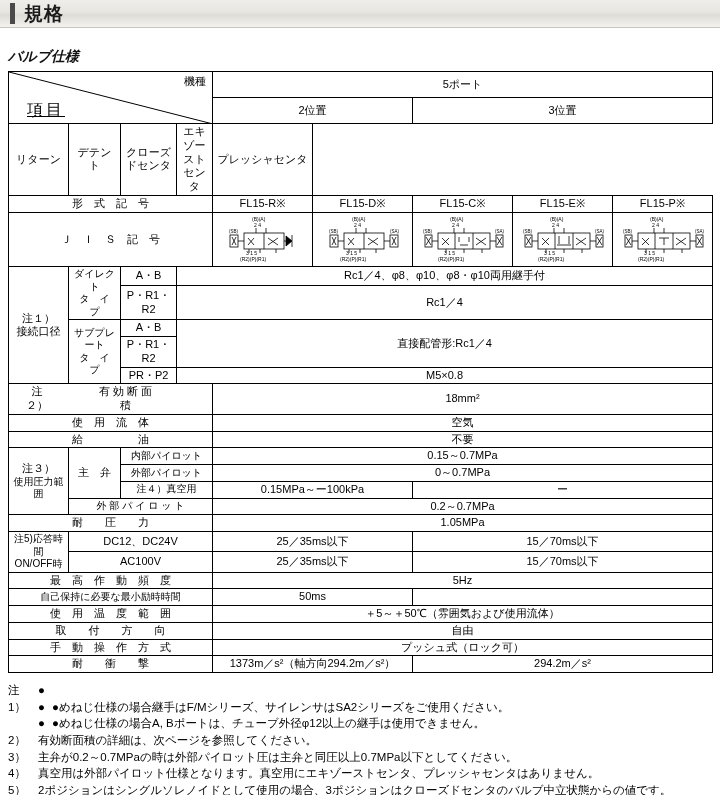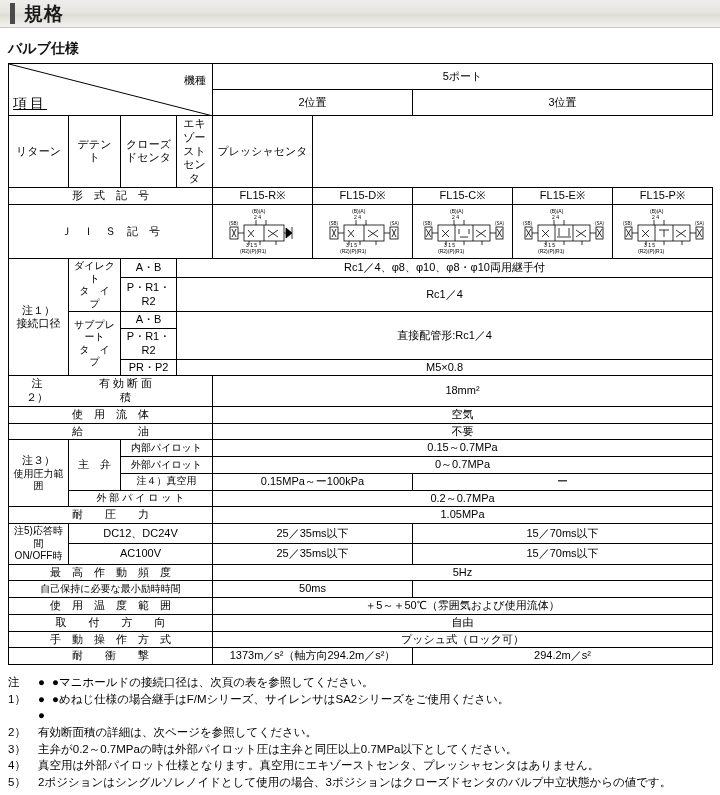--- a/index.html
+++ b/index.html
@@ -29,24 +29,25 @@
     margin-right: 9px;
   }
   .banner .title {
     font-size: 19px;
     font-weight: bold;
     color: #1a1a1a;
     letter-spacing: 1px;
   }
   
   .section-title {
-    margin: 12px 0 5px 8px;
+    margin: 20px 0 5px 8px;
     font-size: 14px;
     font-weight: bold;
     color: #111;
+    font-style: italic;
   }
   
   table.spec {
     border-collapse: collapse;
     width: 704px;
     margin-left: 8px;
     font-size: 11px;
     color: #000;
     table-layout: fixed;
   }
@@ -66,27 +67,27 @@
     gap: 43px;
   }
   .diag-cell { padding: 2px 1px; height: 52px; }
   .hdr-diag {
     position: relative;
     height: 52px;
     padding: 0;
   }
   .hdr-diag .mach {
     position: absolute;
-    right: 6px; top: 10px;
+    right: 6px; top: 3px;
     font-size: 11px;
   }
   .hdr-diag .item {
     position: absolute;
-    left: 4px; bottom: 3px;
-    font-size: 14px;
+    left: 18px; bottom: 3px;
+    font-size: 16px;
     letter-spacing: 3px;
     text-decoration: underline;
   }
   .hdr-diag svg { position: absolute; left: 0; top: 0; }
   .small { font-size: 10px; }
   
   .notes {
     margin: 9px 0 0 8px;
     font-size: 11.5px;
     color: #000;
@@ -428,28 +429,28 @@
   </tbody>
     </table>
 
   <div class="notes">
 
     <div class="note-row">
       <div class="note-num">注1）</div>
       <div class="note-body">
         <div class="bullet-row">
           <span class="bullet">●</span>
-          <span>●マニホールドの接続口径は、次頁の表を参照してください。</span>
         </div>
         <div class="bullet-row">
           <span class="bullet">●</span>
           <span>●めねじ仕様の場合継手はF/Mシリーズ、サイレンサはSA2シリーズをご使用ください。</span>
         </div>
         <div class="bullet-row">
           <span class="bullet">●</span>
+          <span>●めねじ仕様の場合A, Bポートは、チューブ外径φ12以上の継手は使用できません。</span>
         </div>
       </div>
     </div>
 
     <div class="note-row">
       <div class="note-num">2）</div>
       <div class="note-body">有効断面積の詳細は、次ページを参照してください。</div>
     </div>
 
     <div class="note-row">

